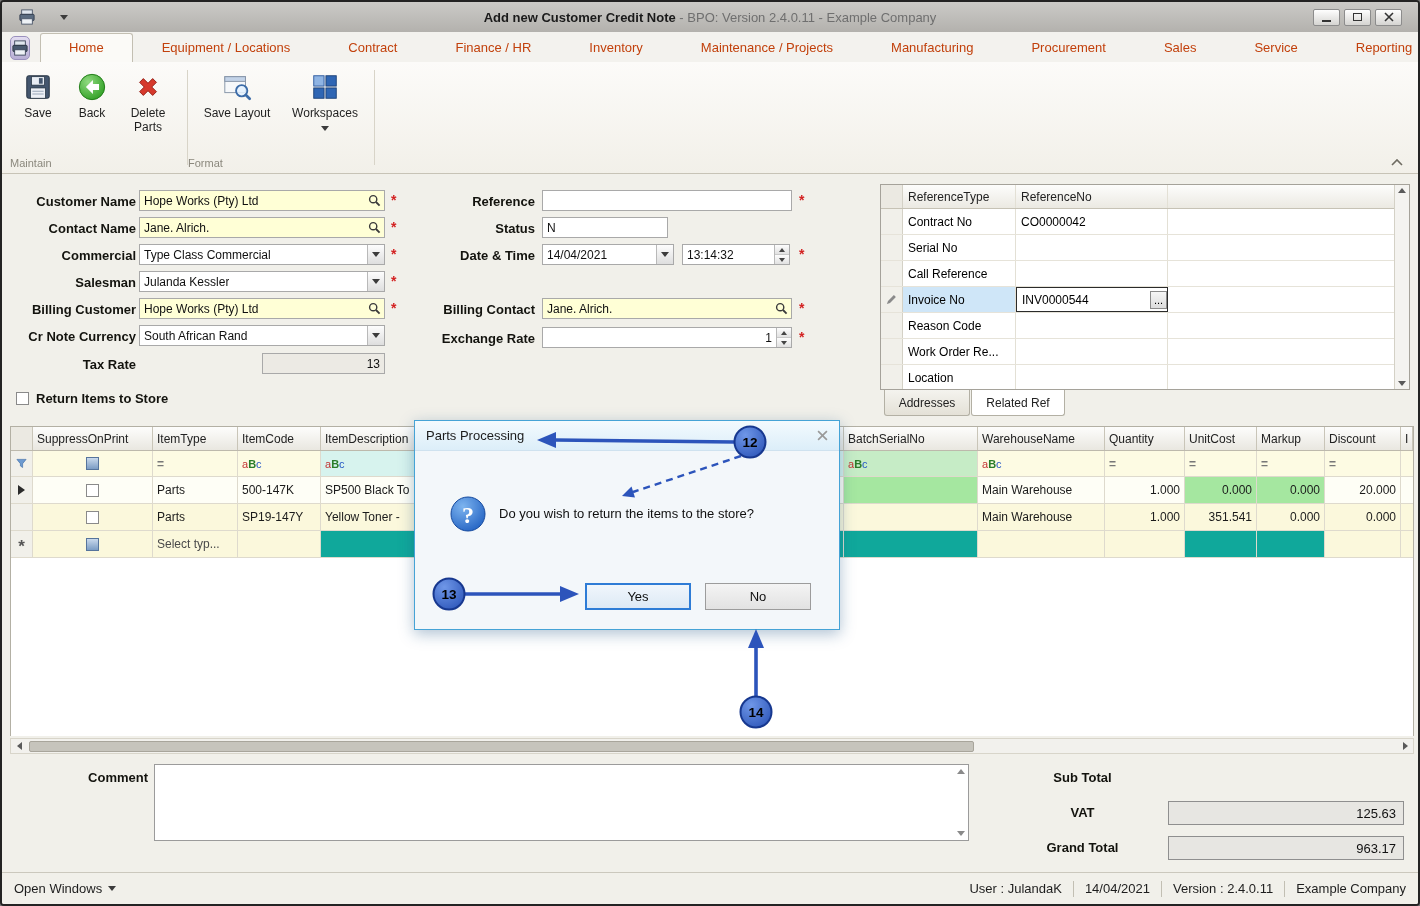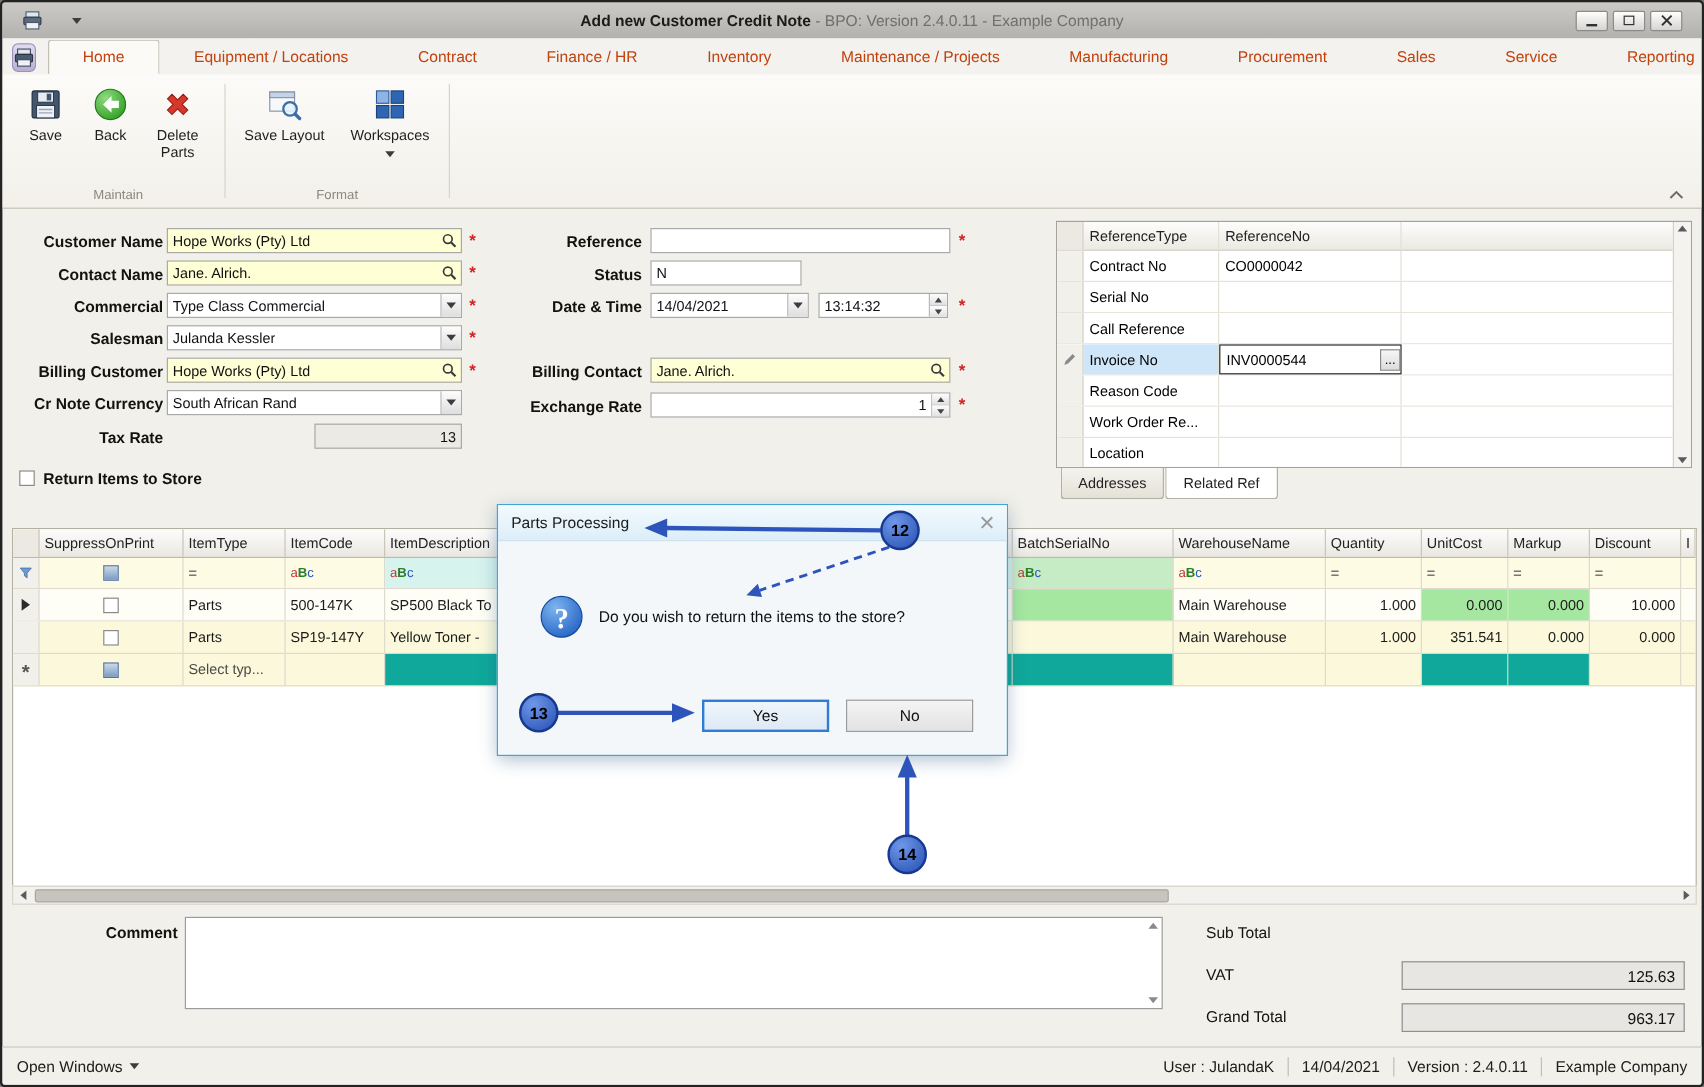--- a/index.html
+++ b/index.html
@@ -23,21 +23,21 @@
   .rtab{padding:6px 28px 7px;font-size:13px;color:#c2410c;border:1px solid transparent;border-bottom:none;border-radius:3px 3px 0 0;white-space:nowrap}
   .rtab.active{background:#fbfaf7;border-color:#c3bfb2;font-weight:normal}
   #mdictrls{margin-left:auto;display:flex;align-items:center;gap:18px;padding:0 16px 8px 0}
   .glyph-min2{width:11px;height:2px;background:#4b4b4b}
   .glyph-rest{width:10px;height:9px;border:1.5px solid #4b4b4b;box-shadow:3px -3px 0 -1px #4b4b4b}
 
   
   #ribbon{left:0;top:60px;width:100%;height:112px;background:linear-gradient(#fcfbf9,#f2f0e9);border-bottom:1px solid #c7c3b6}
   .rbtn{position:absolute;top:10px;display:flex;flex-direction:column;align-items:center;gap:5px;font-size:12px;color:#1f1f1f;text-align:center;line-height:1.15}
   .vsep{position:absolute;top:8px;bottom:8px;width:1px;background:#d8d4c8}
-  .gcap{position:absolute;bottom:4px;text-align:center;font-size:11px;color:#8b887d}
+  .gcap{position:absolute;bottom:4px;font-size:11px;color:#8b887d}
   #ribcollapse{position:absolute;right:14px;bottom:6px}
 
   
   .lbl{position:absolute;font-weight:bold;font-size:13px;color:#13130e;text-align:right;white-space:nowrap}
   .fld{position:absolute;height:21px;border:1px solid #a9a9a9;background:#fff;font-size:12px;display:flex;align-items:center;padding:0 0 0 4px;color:#101010;overflow:hidden}
   .fld .val{white-space:nowrap;overflow:hidden}
   .fld .valr{flex:1;text-align:right;padding-right:4px}
   .yellow{background:#ffffd6}
   .req{position:absolute;color:#d32222;font-weight:bold;font-size:14px}
   .mag{margin-left:auto;margin-right:3px;flex:none}
@@ -61,21 +61,21 @@
   .rnoc{width:152px;flex:none;border-right:1px solid #e3e0d5;padding:0 5px;display:flex;align-items:center;white-space:nowrap;overflow:hidden}
   .rfill{flex:1}
   .selcell{background:#cfe6f8}
   .rnoc.editing{border:1px solid #2b2b2b;padding:0 0 0 5px}
   .ell{margin-left:auto;width:17px;height:18px;border:1px solid #8a8a8a;background:linear-gradient(#f6f6f6,#dcdcdc);font-size:11px;line-height:10px;text-align:center;font-family:"Liberation Sans",sans-serif}
   #refsb{width:15px;flex:none;background:#f4f3f0;border-left:1px solid #d4d1c6;display:flex;flex-direction:column;justify-content:space-between;align-items:center;padding:3px 0}
   .reftab{position:absolute;height:26px;display:flex;align-items:center;justify-content:center;font-size:12px;color:#222;border:1px solid #b3b0a4;border-top:none;background:linear-gradient(#f4f3ee,#e4e1d7);border-radius:0 0 3px 3px}
   .reftab.active{background:#fff;z-index:2}
 
   
-  #grid{left:8px;top:438px;width:1404px;height:310px;background:#fff;border:1px solid #b3b0a4;border-bottom:none;overflow:hidden}
+  #grid{left:8px;top:424px;width:1404px;height:310px;background:#fff;border:1px solid #b3b0a4;border-bottom:none;overflow:hidden}
   .grow{display:flex;width:100%}
   .gc{flex:none;border-right:1px solid #dedacd;overflow:hidden;white-space:nowrap;display:flex;align-items:center;padding:0 4px;font-size:12px;color:#1b1b1b}
   .gh{height:24px;background:linear-gradient(#fdfdfc,#e9e7e0);border-bottom:1px solid #bdb9ac}
   .gh .gc{border-right:1px solid #c9c5b8;color:#222}
   .gfilter{height:26px;background:#fdfbe3;border-bottom:1px solid #dedacd}
   .gdata{height:27px;border-bottom:1px solid #dedacd}
   .r1{background:#fefef6}
   .r2{background:#fbf8dc}
   .r3{background:#fbf8dc}
   .w0{width:22px;background:#f1f0ea}
@@ -98,21 +98,21 @@
   #hscroll{left:8px;top:736px;width:1404px;height:16px;background:#f2f1ed;border:1px solid #d8d5ca;display:flex;align-items:center}
   .sbtn{width:16px;height:100%;display:flex;align-items:center;justify-content:center;flex:none}
   #hthumb{width:945px;height:11px;background:#c6c4bc;border:1px solid #a8a59b;border-radius:2px;margin-left:2px}
   .ltri{width:0;height:0;border-top:4px solid transparent;border-bottom:4px solid transparent;border-right:5px solid #5a5a5a}
   .rtri{width:0;height:0;border-top:4px solid transparent;border-bottom:4px solid transparent;border-left:5px solid #5a5a5a}
   .utri{width:0;height:0;border-left:4px solid transparent;border-right:4px solid transparent;border-bottom:5px solid #5a5a5a}
   .dtri{width:0;height:0;border-left:4px solid transparent;border-right:4px solid transparent;border-top:5px solid #5a5a5a}
 
   
   #commentbox{left:152px;top:762px;width:815px;height:77px;background:#fff;border:1px solid #9b9b9b}
-  .totlbl{position:absolute;font-weight:normal;font-size:13px;color:#13130e;text-align:left;width:155px;line-height:24px}
+  .totlbl{position:absolute;font-weight:bold;font-size:13px;color:#13130e;text-align:center;width:155px;line-height:24px}
   .totbox{position:absolute;left:1166px;width:236px;height:24px;background:#e7e6e2;border:1px solid #8f8f8f;display:flex;align-items:center;justify-content:flex-end;padding:0 7px;font-size:13px;color:#111}
 
   
   #statusbar{left:0;top:870px;width:100%;height:32px;border-top:1px solid #cbc8bd;background:#f1f0ea;display:flex;align-items:center;font-size:13px;color:#1d1d1d;padding:0 12px}
   #sbright{margin-left:auto;display:flex;align-items:center}
   .ssep{width:1px;height:16px;background:#c2bfb3;margin:0 11px}
 
   
   #dialog{left:412px;top:418px;width:426px;height:210px;background:#f3f7fa;border:1px solid #45a3d6;box-shadow:0 4px 14px rgba(30,80,130,.35);z-index:50}
   #dlgtitle{height:30px;background:linear-gradient(#f3fafe,#dceef9);border-bottom:1px solid #cfe2ef;display:flex;align-items:center;padding:0 11px;font-size:13px;color:#1c1c1c}
@@ -493,21 +493,21 @@
           <div class="cb"></div>
         </div>
       <div class="gc w2">Parts</div>
       <div class="gc w3">500-147K</div>
       <div class="gc w4">SP500 Black To</div>
       <div class="gc w5 green"></div>
       <div class="gc w6">Main Warehouse</div>
       <div class="gc w7 num">1.000</div>
       <div class="gc w8 num green">0.000</div>
       <div class="gc w9 num green">0.000</div>
-      <div class="gc w10 num">10.000</div>
+      <div class="gc w10 num">20.000</div>
       <div class="gc wfill"></div>
     </div>
     <div class="grow gdata r2">
       <div class="gc w0 center"></div>
       <div class="gc w1 center">
           <div class="cb"></div>
         </div>
       <div class="gc w2">Parts</div>
       <div class="gc w3">SP19-147Y</div>
       <div class="gc w4">Yellow Toner - </div>

